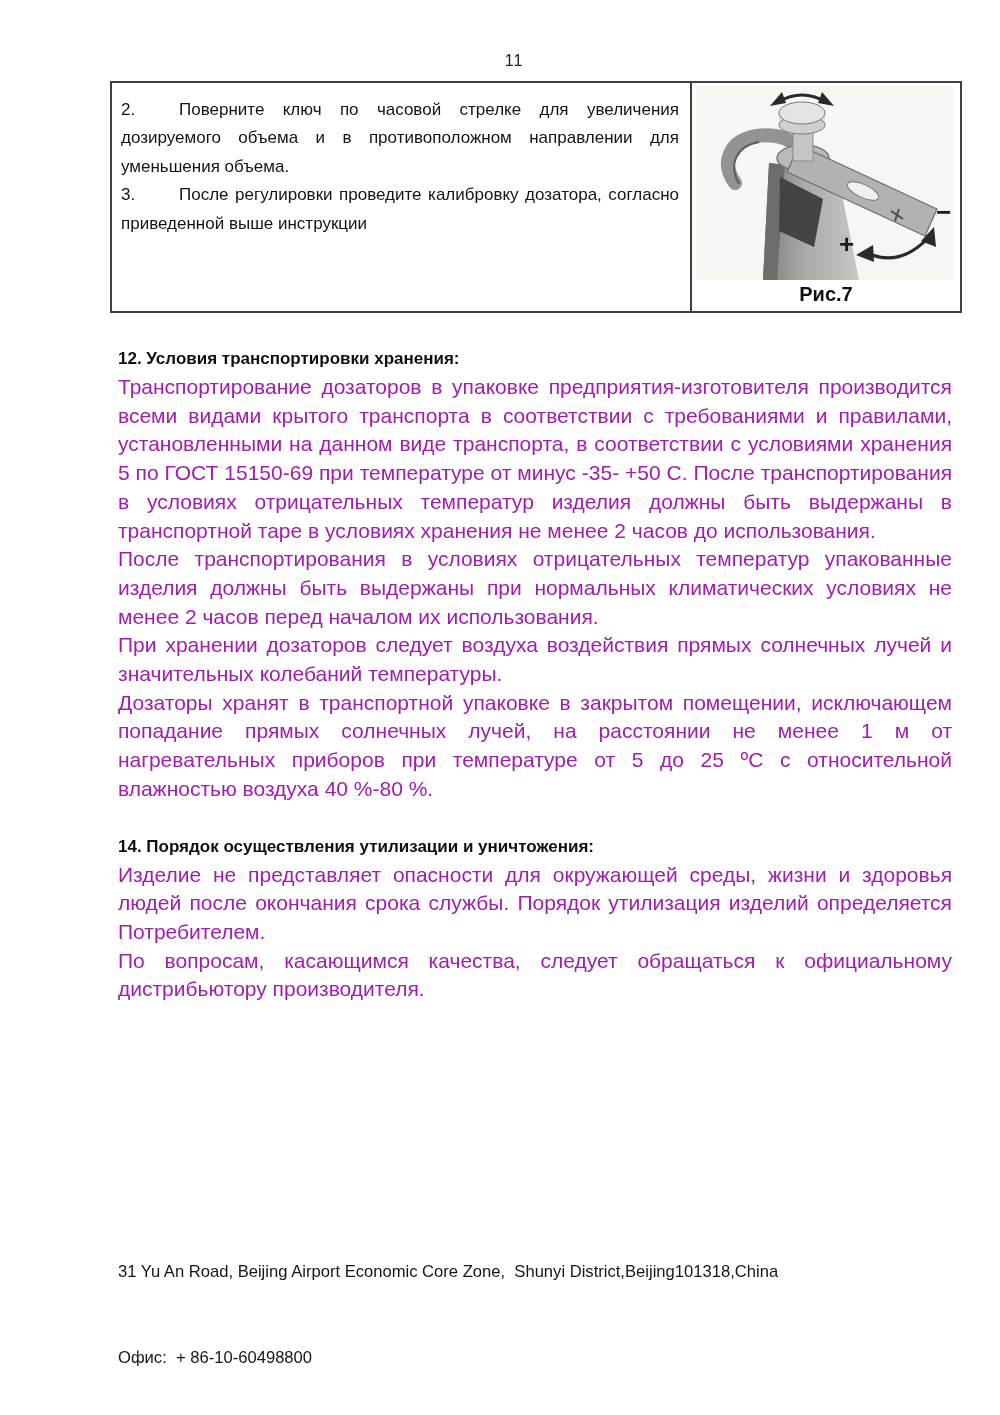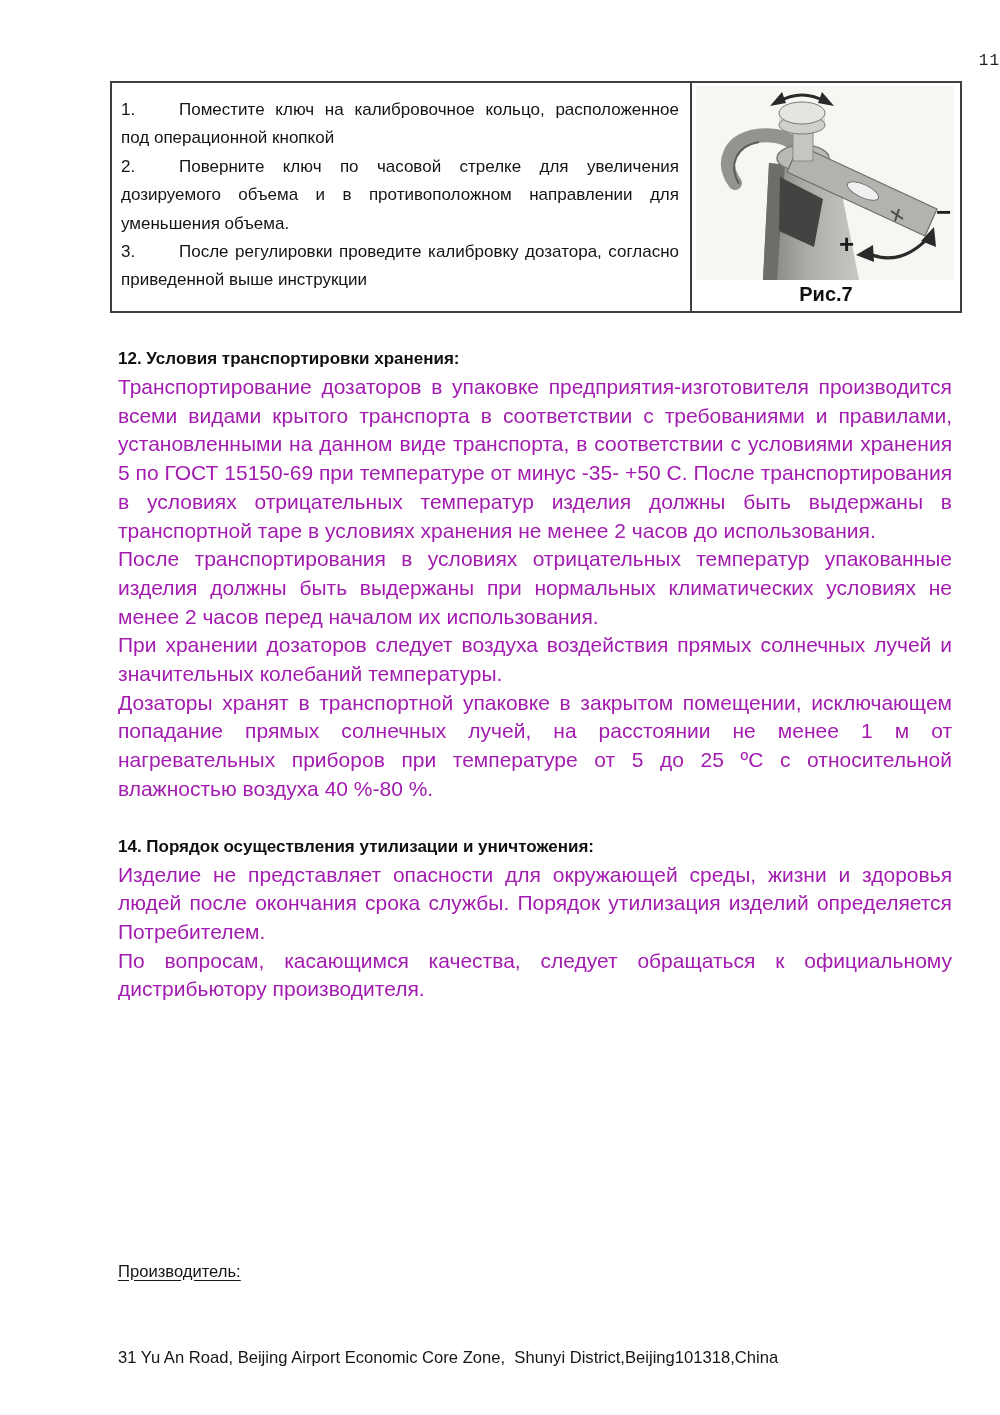--- a/index.html
+++ b/index.html
@@ -6,22 +6,22 @@
   html,body { background:#ffffff; }
   body {
     width:1000px; height:1415px;
     font-family:"Liberation Sans", sans-serif;
     color:#1b1b1b;
     overflow:hidden;
     position:relative;
   }
   .page-number {
     margin-top:52px;
-    text-align:right;
-    font-family:Liberation Mono, monospace;
+    text-align:center;
+    font-family:Liberation Sans, sans-serif;
     font-size:16px;
     letter-spacing:1px;
     color:#222;
     padding-left:28px;
   }
   
   .calib-table {
     display:flex;
     margin:11px 38px 0 110px;
     width:852px;
@@ -79,21 +79,20 @@
   }
   .manufacturer-label { text-decoration:underline; text-underline-offset:3px; }
 </style>
 </head>
 <body>
 
 <div class="page-number">11</div>
 
 <div class="calib-table">
   <div class="calib-steps-cell">
-    <p class="step"><span class="step-num">1.</span><span>Поместите ключ на калибровочное кольцо, расположенное под операционной кнопкой</span></p>
     <p class="step"><span class="step-num">2.</span><span>Поверните ключ по часовой стрелке для увеличения дозируемого объема и в противоположном направлении для уменьшения объема.</span></p>
     <p class="step"><span class="step-num">3.</span><span>После регулировки проведите калибровку дозатора, согласно приведенной выше инструкции</span></p>
   </div>
   <div class="figure-cell">
     <svg width="266" height="196" viewBox="0 0 266 196">
       <defs>
         <linearGradient id="bodyGrad" x1="0" y1="0" x2="1" y2="0">
           <stop offset="0" stop-color="#7e7e7b"></stop>
           <stop offset="0.45" stop-color="#ababa8"></stop>
           <stop offset="1" stop-color="#c7c7c4"></stop>
@@ -142,20 +141,19 @@
   <p class="body-par">Транспортирование дозаторов в упаковке предприятия-изготовителя производится всеми видами крытого транспорта в соответствии с требованиями и правилами, установленными на данном виде транспорта, в соответствии с условиями хранения 5 по ГОСТ 15150-69 при температуре от минус -35- +50 С. После транспортирования в условиях отрицательных температур изделия должны быть выдержаны в транспортной таре в условиях хранения не менее 2 часов до использования.</p>
   <p class="body-par">После транспортирования в условиях отрицательных температур упакованные изделия должны быть выдержаны при нормальных климатических условиях не менее 2 часов перед началом их использования.</p>
   <p class="body-par">При хранении дозаторов следует воздуха воздействия прямых солнечных лучей и значительных колебаний температуры.</p>
   <p class="body-par">Дозаторы хранят в транспортной упаковке в закрытом помещении, исключающем попадание прямых солнечных лучей, на расстоянии не менее 1 м от нагревательных приборов при температуре от 5 до  25 ºС с относительной влажностью воздуха 40 %-80 %.</p>
 
   <div class="section-title gap-14">14. Порядок осуществления утилизации и уничтожения:</div>
   <p class="body-par">Изделие не представляет опасности для окружающей среды, жизни и здоровья людей после окончания срока службы. Порядок утилизация изделий определяется Потребителем.</p>
   <p class="body-par">По вопросам, касающимся качества, следует обращаться к официальному дистрибьютору производителя.</p>
 
   <div class="footer">
-    <div class="manufacturer-label">Производитель:</div>
     <div>31 Yu An Road, Beijing Airport Economic Core Zone,  Shunyi District,Beijing101318,China</div>
     <div>Офис:  + 86-10-60498800</div>
     
     
     
   </div>
 </div>
 
 </body></html>

